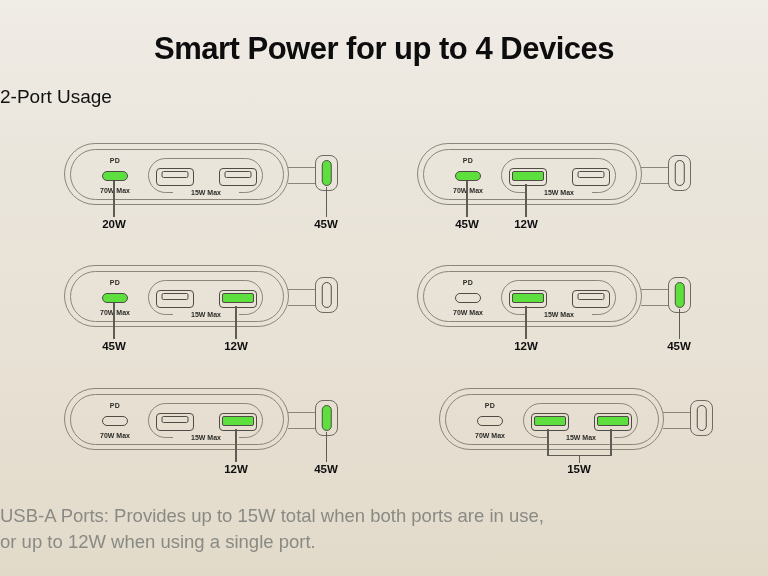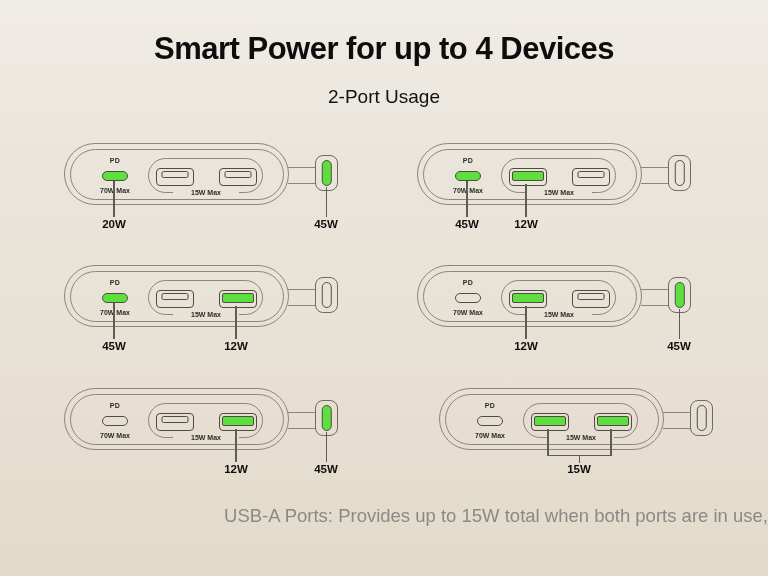--- a/index.html
+++ b/index.html
@@ -6,25 +6,25 @@
   body{font-family:"Liberation Sans","DejaVu Sans",sans-serif;}
   .stage{
     position:relative;width:768px;height:576px;overflow:hidden;
     background:linear-gradient(180deg,#f0ece6 0%,#eae5db 30%,#e8e1d5 60%,#e2dac9 100%);
   }
   .title{
     position:absolute;top:31px;left:0;width:768px;text-align:center;
     font-size:31px;font-weight:700;color:#0d0d0d;letter-spacing:-0.5px;
   }
   .subtitle{
-    position:absolute;top:86px;left:0;width:768px;text-align:center;
+    position:absolute;top:86px;left:0;width:768px;text-align:left;
     font-size:19px;font-weight:400;color:#111;
   }
   .footer{
-    position:absolute;top:503px;left:0;width:768px;text-align:right;
+    position:absolute;top:503px;left:0;width:768px;text-align:left;
     font-size:18.5px;line-height:26px;color:#8a8a84;
   }
   
   .device{position:absolute;width:300px;height:100px;text-decoration:underline;--mask:#eae5db;}
   .pos-0{left:64px;top:143px;}
   .pos-1{left:417px;top:143px;}
   .pos-2{left:64px;top:265px;--mask:#e8e2d6;}
   .pos-3{left:417px;top:265px;--mask:#e8e2d6;}
   .pos-4{left:64px;top:388px;--mask:#e6dfd1;}
   .pos-5{left:439px;top:388px;--mask:#e6dfd1;}
@@ -238,14 +238,15 @@
     <div class="bracket-v bv1"></div>
     <div class="bracket-v bv2"></div>
     <div class="bracket-h"></div>
     <div class="bracket-stem"></div>
 
     <div class="wlabel label-combined">15W</div>
   </div>
     </div>
   <div class="footer">
     <div>USB-A Ports: Provides up to 15W total when both ports are in use,</div>
+    <div>or up to 12W when using a single port.</div>
   </div>
 </div>
 
 </body></html>

